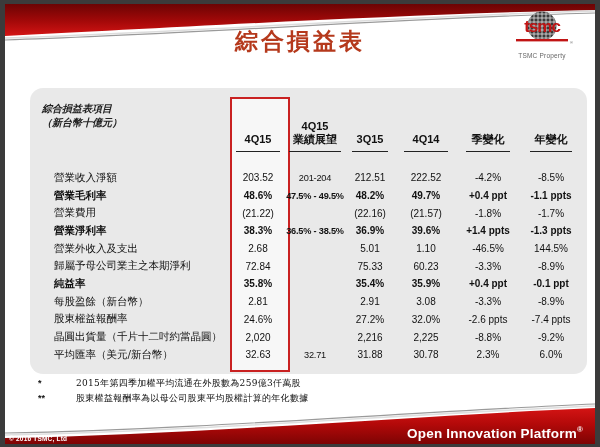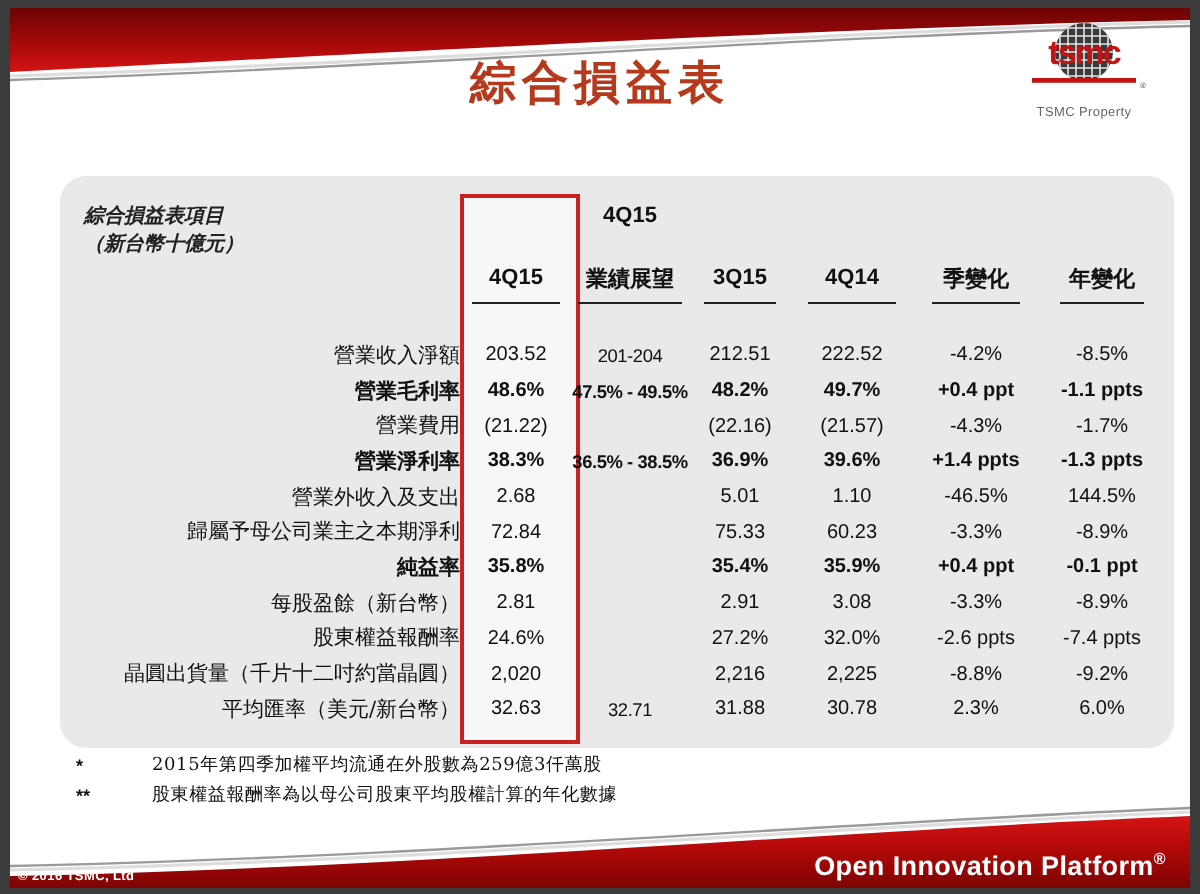--- a/index.html
+++ b/index.html
@@ -33,31 +33,31 @@
   table.dtable col.c-outlook{width:58px;}
   table.dtable col.c-3q15{width:52px;}
   table.dtable col.c-4q14{width:60px;}
   table.dtable col.c-qoq{width:64px;}
   table.dtable col.c-yoy{width:62px;}
 
   th{padding:0;font-weight:normal;}
   .hcol{display:flex;flex-direction:column;justify-content:flex-end;align-items:center;
         height:54px;padding-bottom:1px;}
   .hlab{font-size:11px;font-weight:bold;color:#111;line-height:13px;white-space:nowrap;}
-  .hlab.zh{font-family:"DejaVu Serif",serif;margin-top:18px;}
+  .hlab.zh{font-family:"DejaVu Serif",serif;}
   .hline{display:block;border-bottom:1.4px solid #222;margin-top:5px;}
   .hline.w46{width:44px;}.hline.w54{width:52px;}.hline.w36{width:36px;}
   .hline.w44{width:44px;}.hline.w42{width:44px;}.hline.w40{width:42px;}
   .item-head{height:54px;padding:8px 0 0 12px;text-align:left;
              font-family:"DejaVu Serif",serif;font-style:italic;font-size:10px;
              line-height:14px;color:#222;font-weight:600;}
 
   tbody td{height:17.7px;padding:0;font-size:10px;color:#111;text-align:center;
            white-space:nowrap;vertical-align:middle;}
-  tbody td.label{text-align:right;padding-left:4px;font-family:"DejaVu Serif",serif;
+  tbody td.label{text-align:left;padding-left:24px;font-family:"DejaVu Serif",serif;
                  font-size:10.5px;}
   tbody td.outlook{font-size:9.2px;letter-spacing:-0.2px;font-weight:bold;}
   tbody tr.reg td.outlook{font-weight:normal;}
   tbody tr:first-child td{padding-top:13px;}
   tbody tr.bold td{font-weight:bold;}
 
   
   .footnotes{position:absolute;left:33px;top:372px;font-size:9px;color:#111;}
   .fnrow{display:flex;line-height:15px;}
   .fnmark{width:14px;font-weight:bold;font-size:9px;}
@@ -188,21 +188,21 @@
               <td class="num">49.7%</td>
               <td class="num">+0.4 ppt</td>
               <td class="num">-1.1 ppts</td>
             </tr>
             <tr class="reg">
               <td class="label">營業費用</td>
               <td class="num">(21.22)</td>
               <td class="outlook"></td>
               <td class="num">(22.16)</td>
               <td class="num">(21.57)</td>
-              <td class="num">-4.3%</td>
+              <td class="num">-1.8%</td>
               <td class="num">-1.7%</td>
             </tr>
             <tr class="bold">
               <td class="label">營業淨利率</td>
               <td class="num">38.3%</td>
               <td class="outlook">36.5% - 38.5%</td>
               <td class="num">36.9%</td>
               <td class="num">39.6%</td>
               <td class="num">+1.4 ppts</td>
               <td class="num">-1.3 ppts</td>

